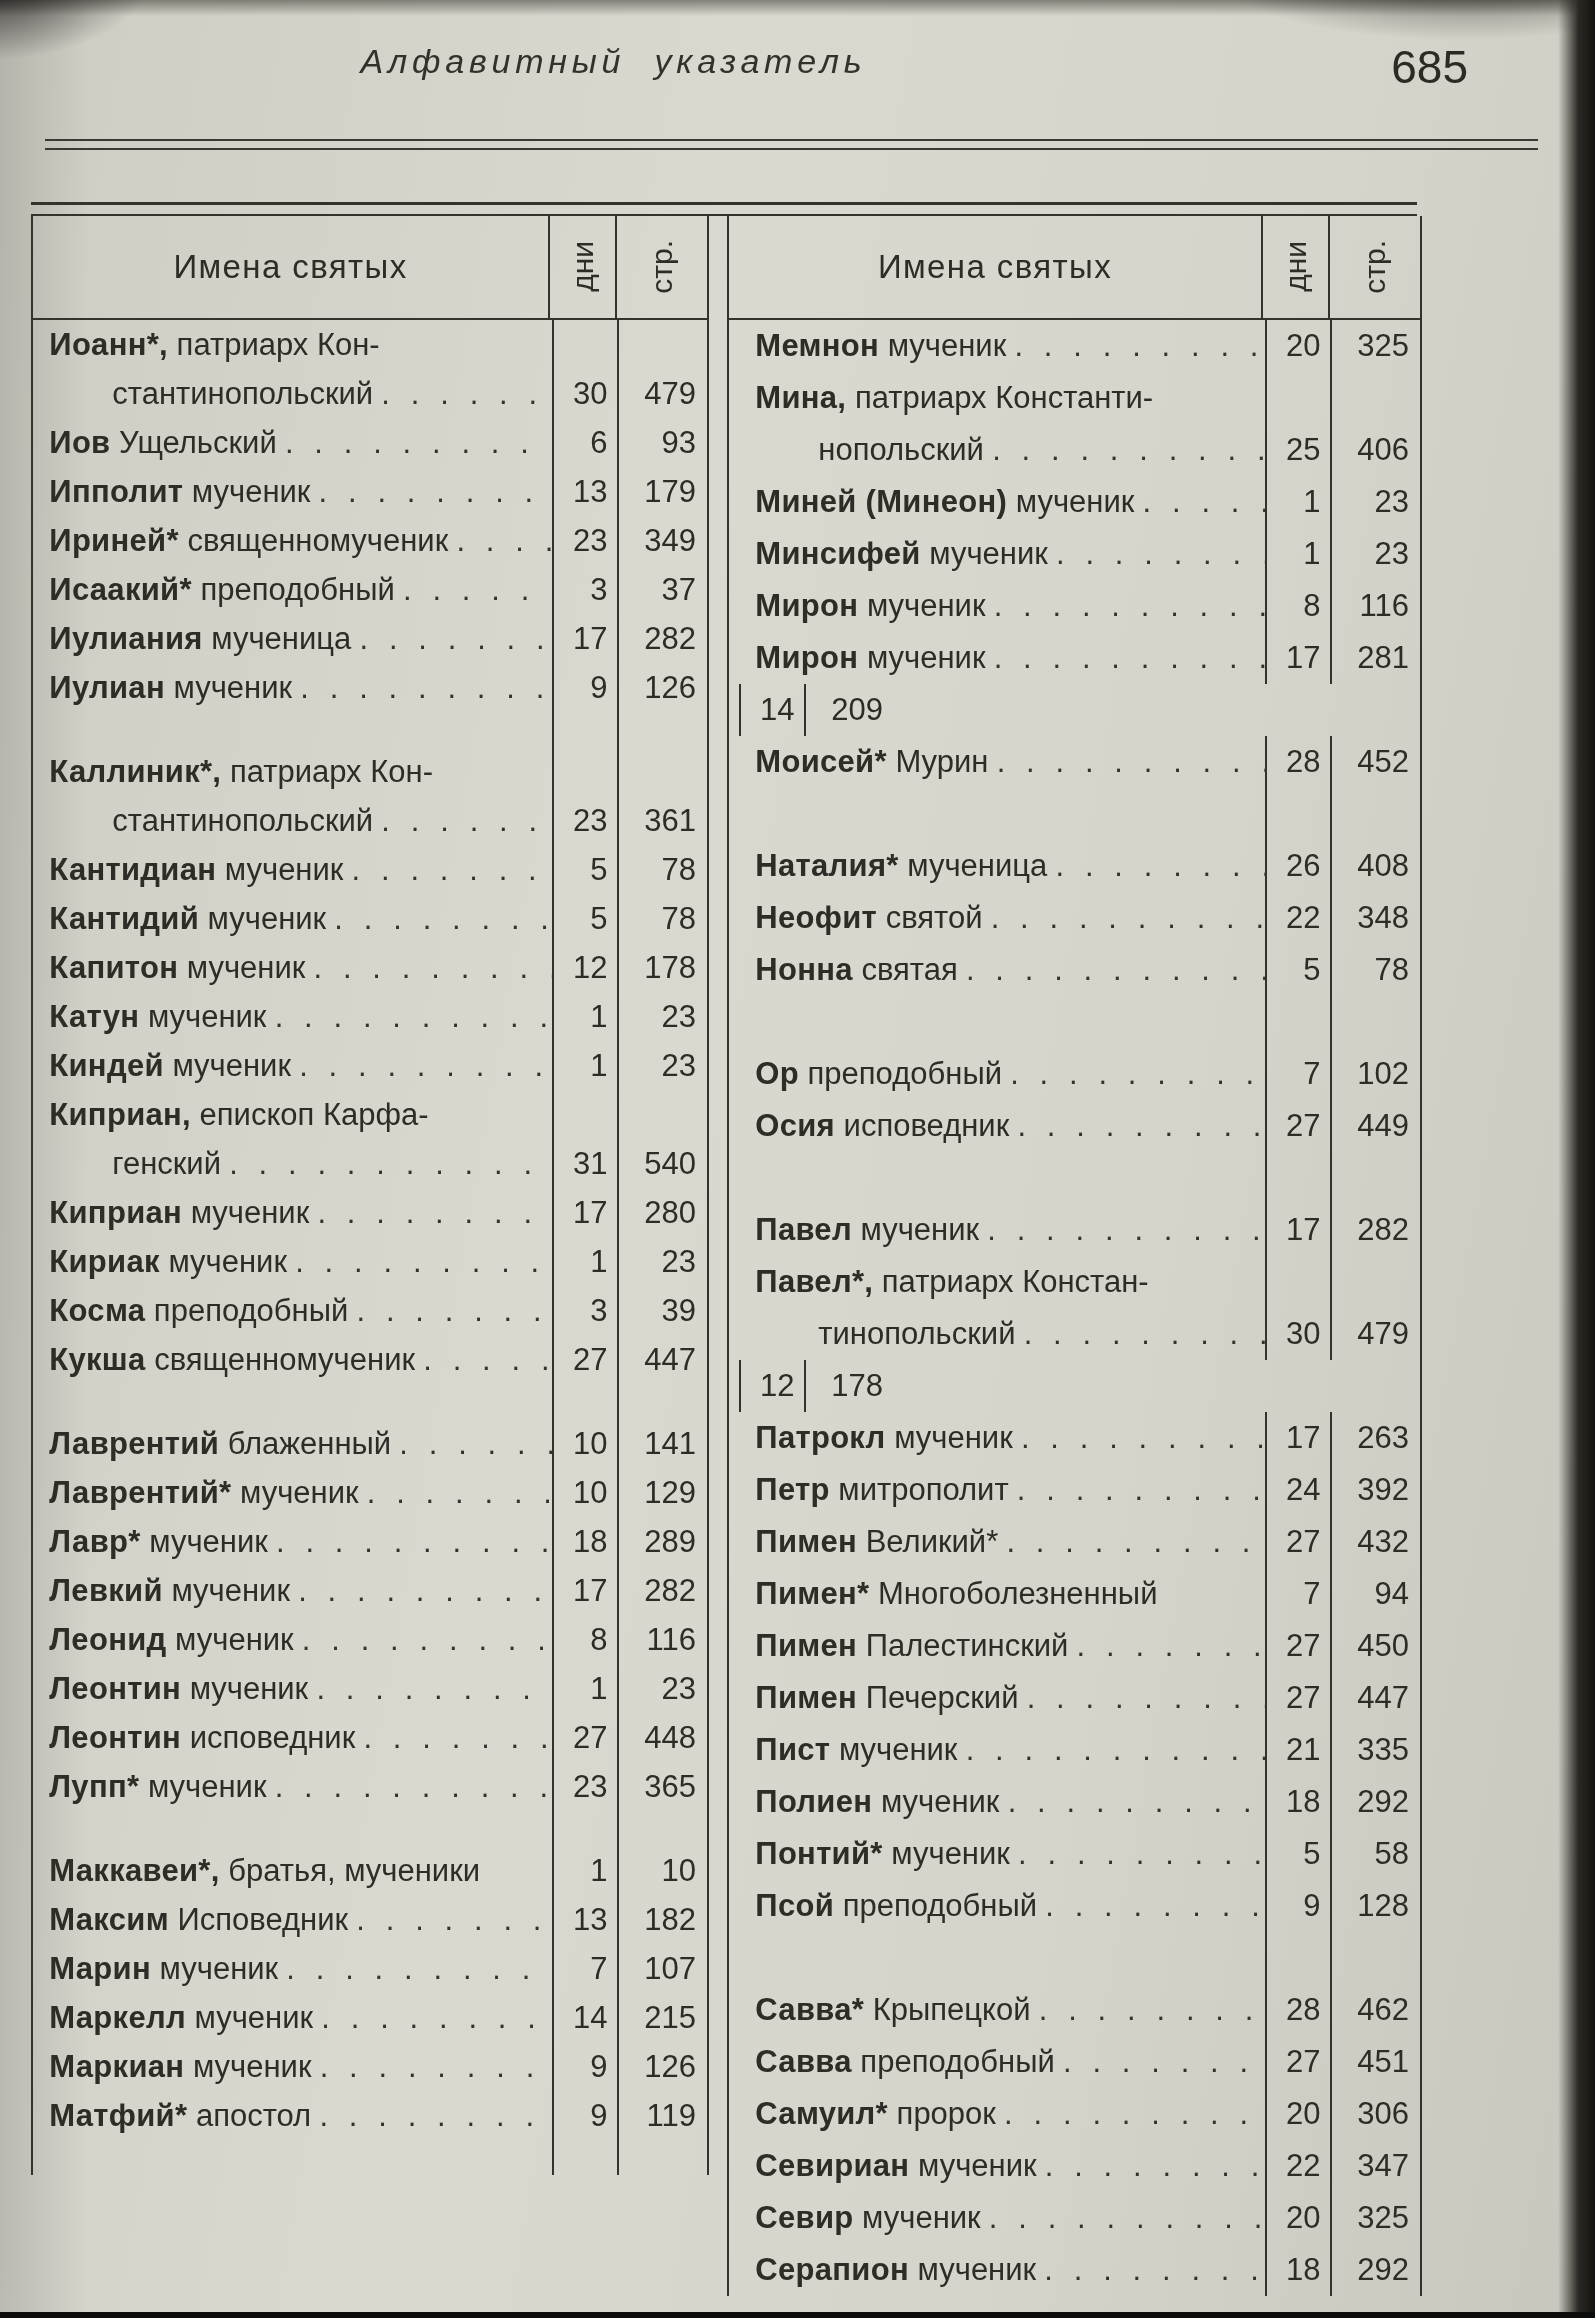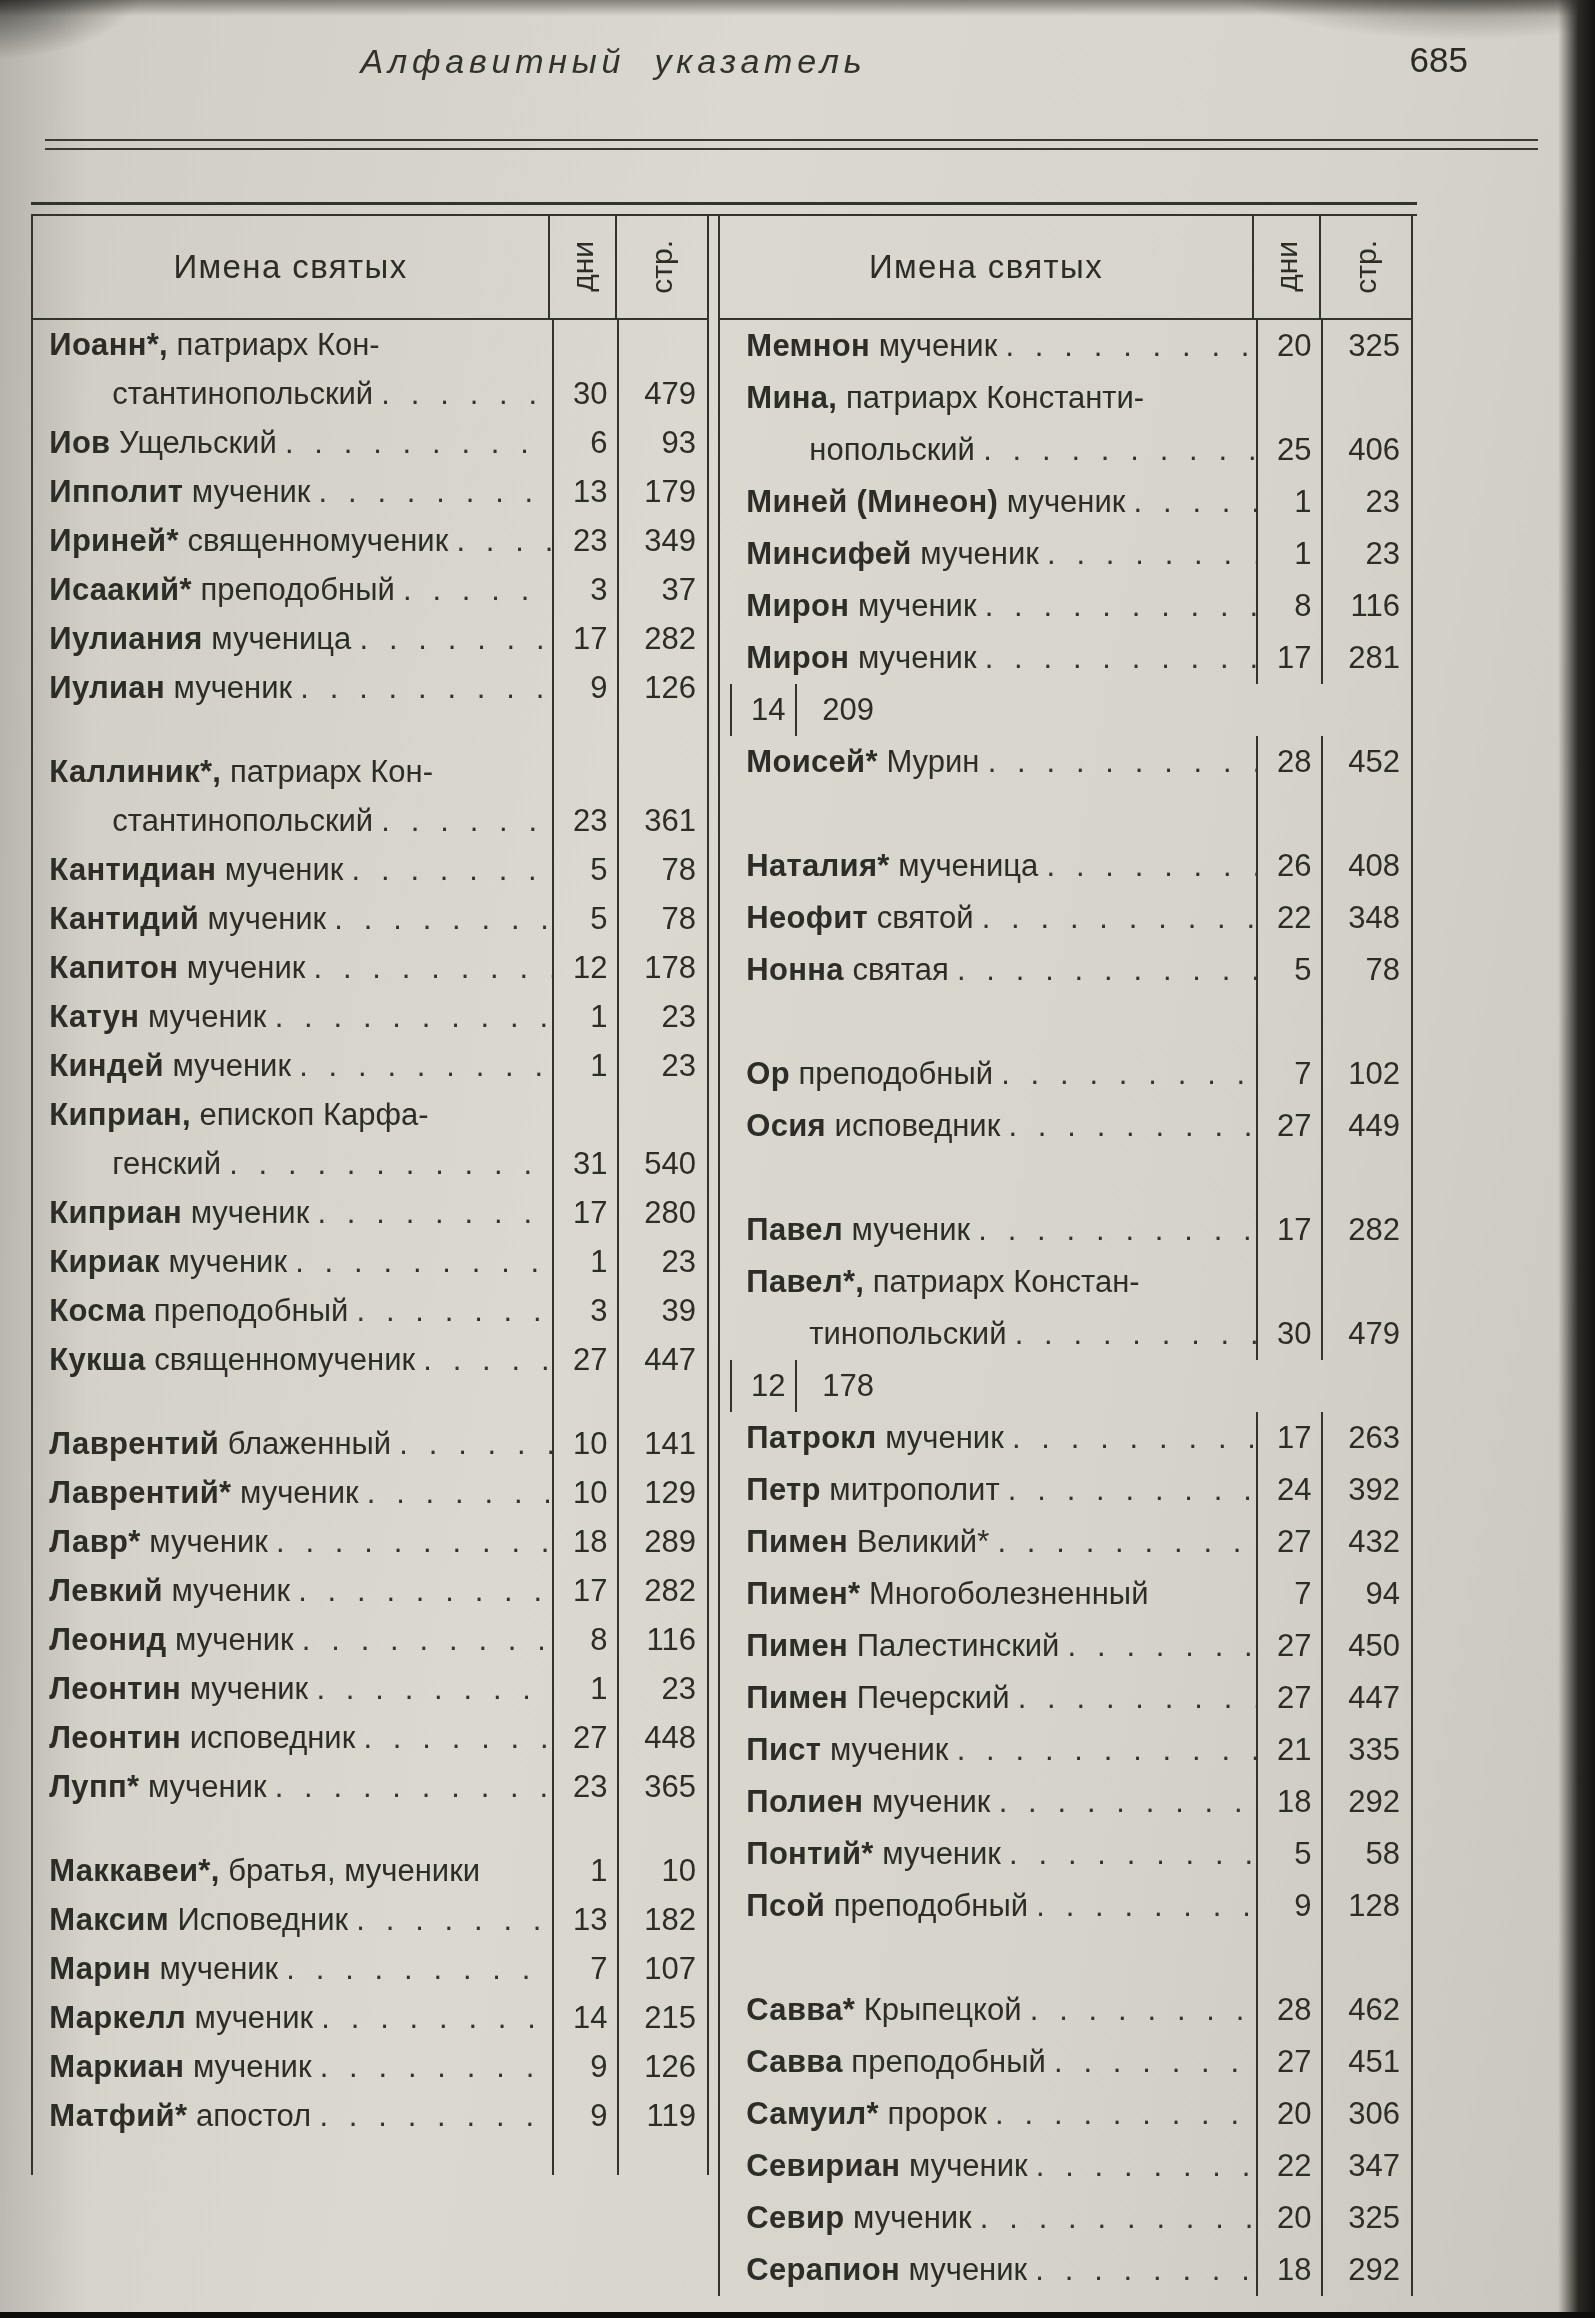--- a/index.html
+++ b/index.html
@@ -16,27 +16,27 @@
     background:linear-gradient(to bottom,rgba(60,57,50,.55),rgba(60,57,50,0));}
   .corner-tl{position:absolute;top:-41px;left:-54px;width:204px;height:102px;
     background:radial-gradient(ellipse at 20% 20%,rgba(10,10,10,.8),rgba(10,10,10,0) 70%);}
   .corner-tr{position:absolute;top:-48px;right:20.4px;width:381px;height:89px;
     background:radial-gradient(ellipse at 70% 10%,rgba(15,14,12,.65),rgba(15,14,12,0) 70%);}
   .gutter-left{position:absolute;left:0;top:0;bottom:0;width:89px;
     background:linear-gradient(to right,rgba(0,0,0,.12),rgba(0,0,0,0));}
 
   .runhead{position:absolute;top:42px;left:109px;right:477px;text-align:center;}
   .runhead .t{font-style:italic;font-size:34px;letter-spacing:4.8px;word-spacing:15px;color:#33312b;}
-  .pagenum{position:absolute;top:40px;right:127px;font-size:35px;color:#2b2a25;}
+  .pagenum{position:absolute;top:40px;right:127px;font-size:46px;color:#2b2a25;}
   .rule-double{position:absolute;top:139px;left:45px;right:57px;height:6.8px;
     border-top:2.7px solid #3a3831;border-bottom:2px solid #3a3831;}
 
   .tablewrap{position:absolute;top:202px;left:31px;width:1386px;}
   .topline{height:8.9px;border-top:3.4px solid #34322c;border-bottom:2px solid #34322c;}
-  .tables{display:flex;gap:9px;align-items:flex-start;}
+  .tables{display:flex;gap:18px;align-items:flex-start;}
   .half{border-left:2px solid #34322c;border-right:2px solid #34322c;box-sizing:border-box;}
   .half.left{width:678px;}
   .half.right{width:695px;}
   .thead{display:flex;height:102px;border-bottom:2px solid #34322c;}
   .th-name{flex:1;display:flex;align-items:center;justify-content:center;
     font-size:33px;letter-spacing:1.4px;}
   .th-days,.th-page{display:flex;align-items:center;justify-content:center;border-left:2px solid #34322c;}
   .th-days{width:65px;}
   .th-page{width:90px;}
   .vert{writing-mode:vertical-rl;transform:rotate(180deg);font-size:30px;}

